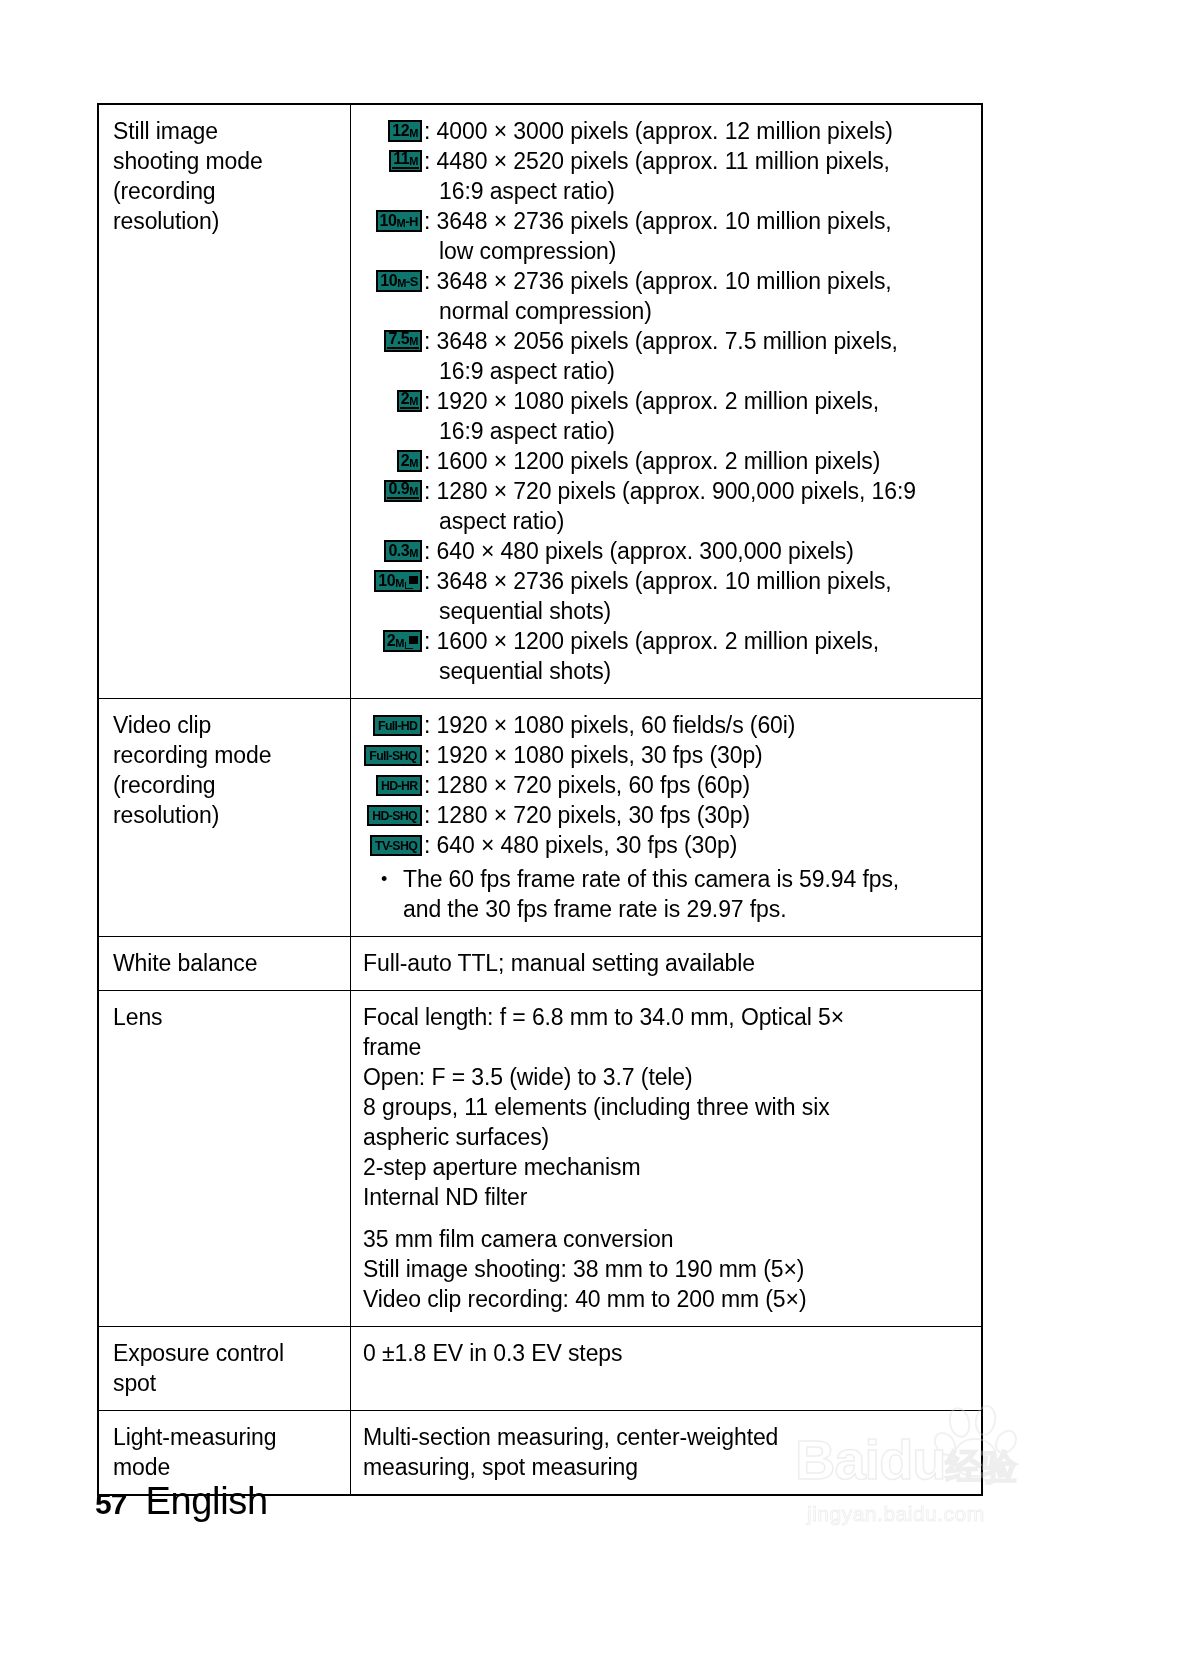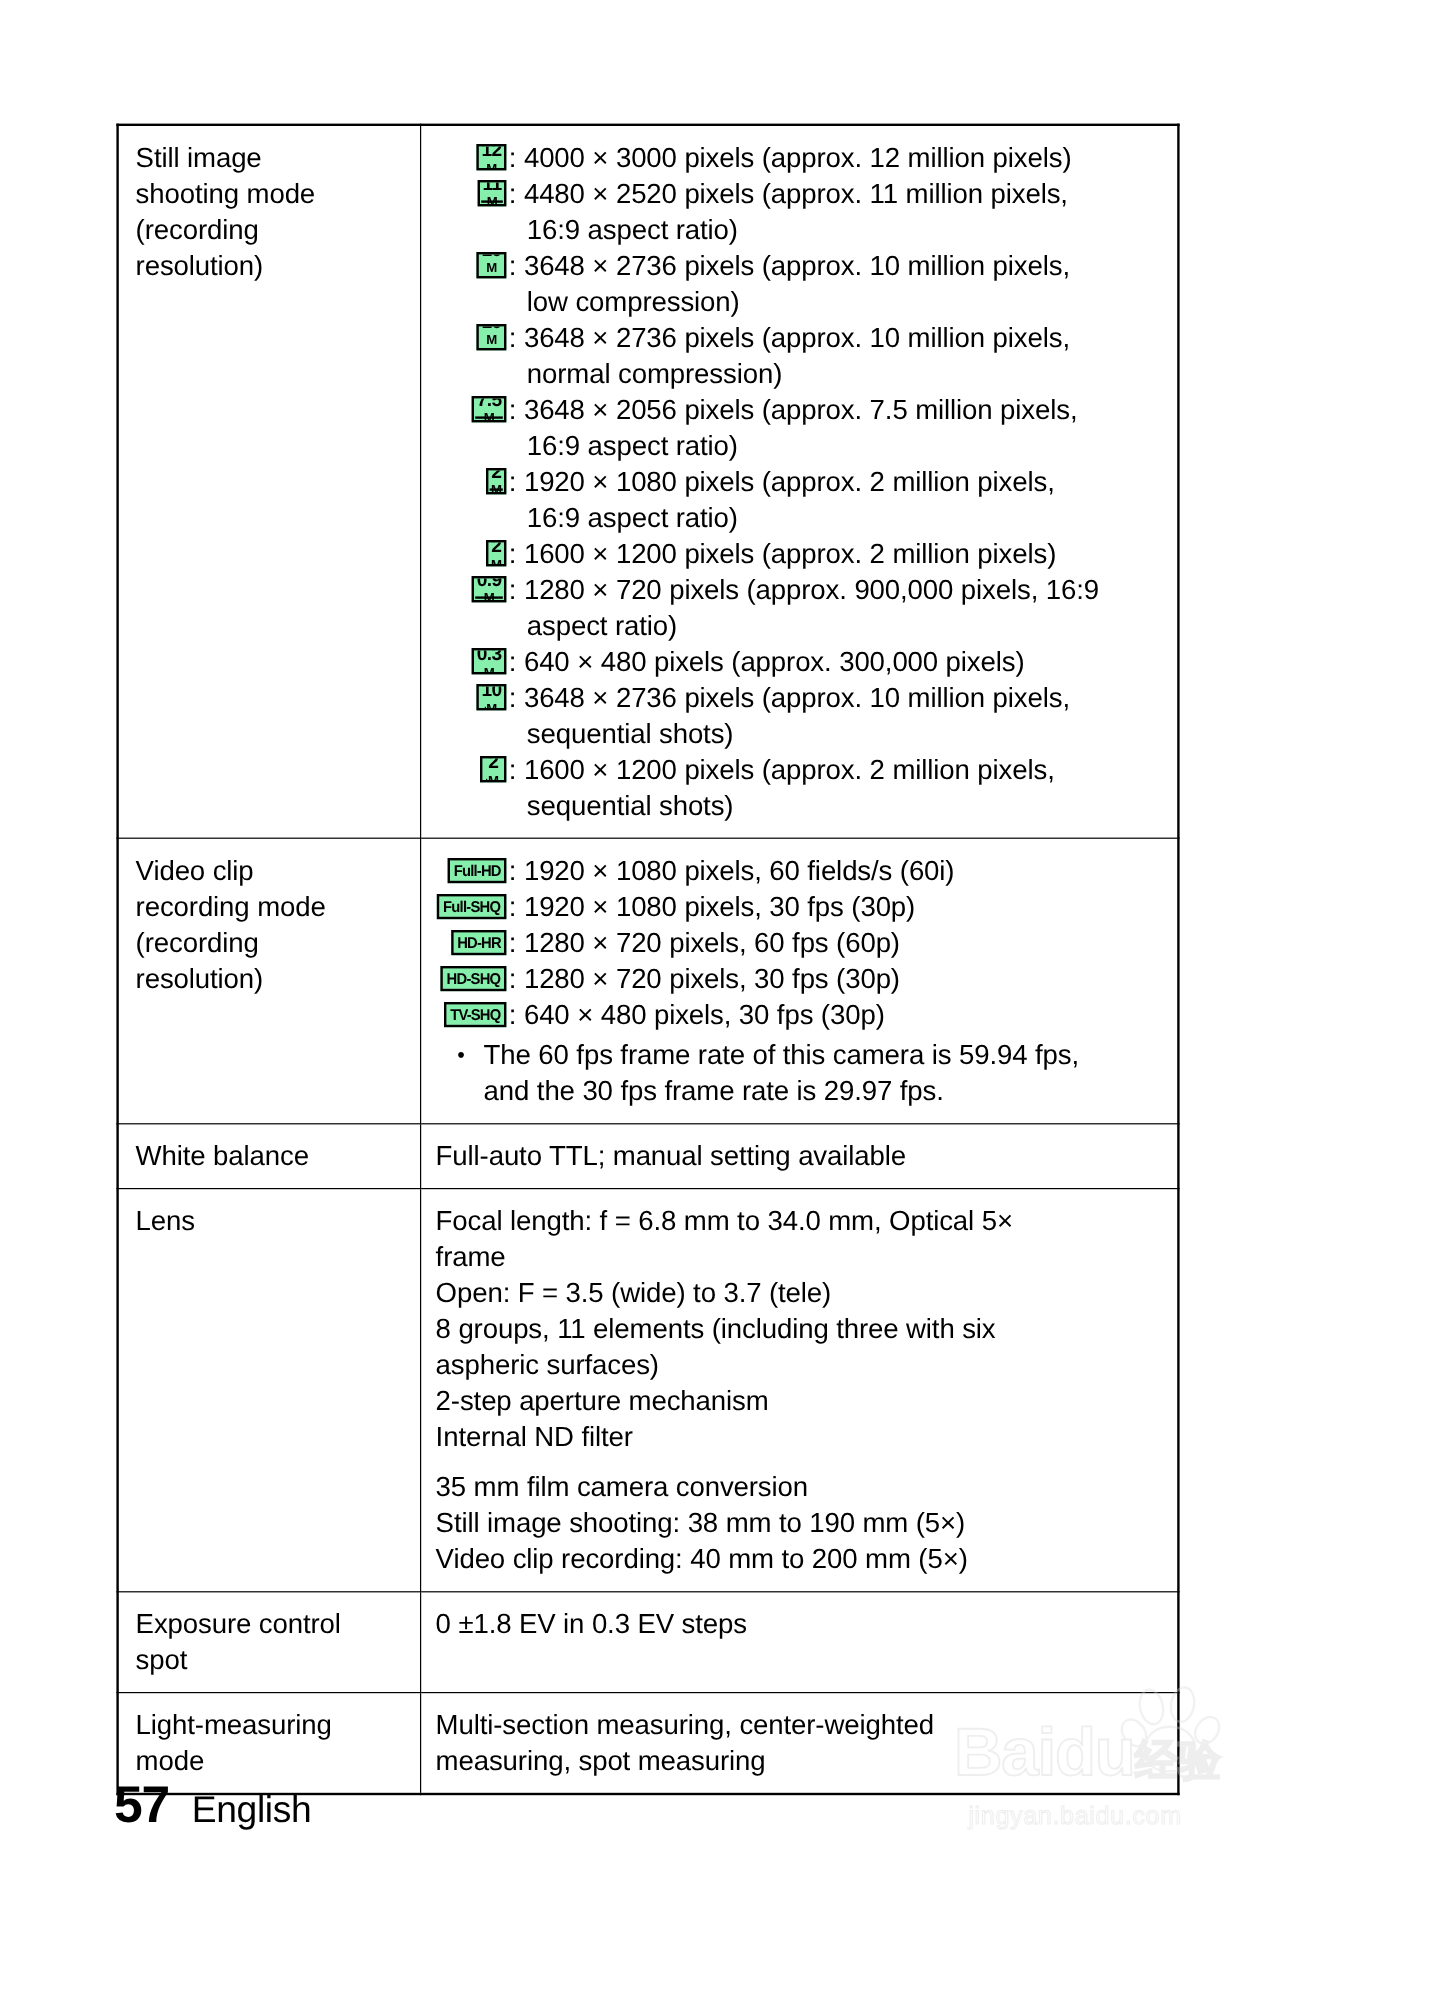--- a/index.html
+++ b/index.html
@@ -79,29 +79,28 @@
   }
   .res-cont-inner { padding-left: 15px; }
 
   
   .badge {
     display: inline-flex;
     align-items: center;
     justify-content: center;
     box-sizing: border-box;
     border: 2px solid #000;
-    background: #86efac;
+    background: #0f766e;
     height: 22px;
     padding: 0 2px;
     line-height: 1;
     font-family: "Liberation Sans", sans-serif;
     font-weight: bold;
     position: relative;
     overflow: hidden;
-    flex-direction: column;
   }
   .badge .bnum {
     font-size: 16px;
     font-weight: bold;
     letter-spacing: -0.5px;
   }
   .badge .bm {
     font-size: 11px;
     font-weight: bold;
     letter-spacing: -0.3px;
@@ -180,26 +179,26 @@
 
   
   .footer {
     position: absolute;
     left: 95px;
     top: 1480px;
     display: flex;
     align-items: baseline;
   }
   .folio {
-    font-size: 43px;
+    font-size: 30px;
     font-weight: bold;
     letter-spacing: -1px;
   }
   .folio-lang {
-    font-size: 31px;
+    font-size: 38px;
     margin-left: 19px;
     letter-spacing: -0.3px;
   }
 
   
   .watermark {
     position: absolute;
     left: 795px;
     top: 1405px;
     width: 320px;

